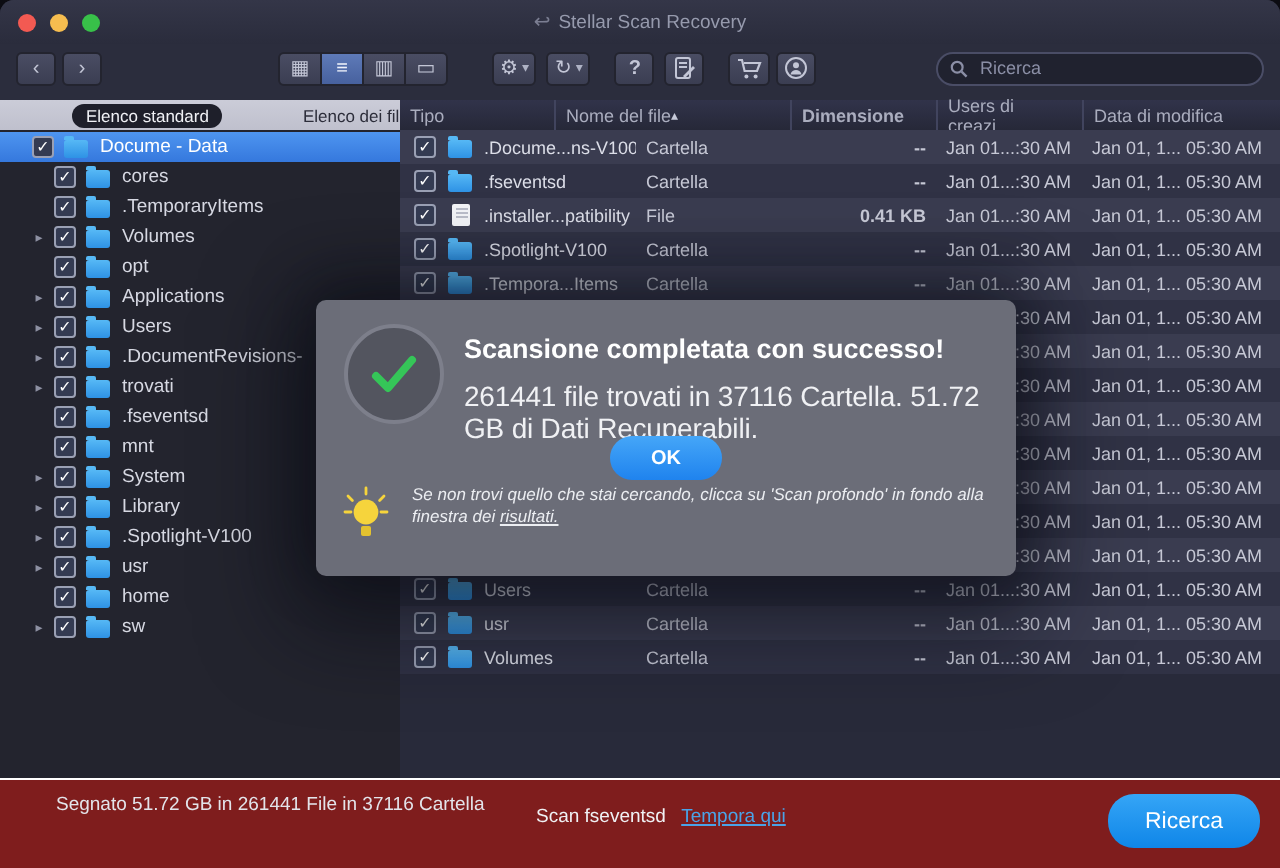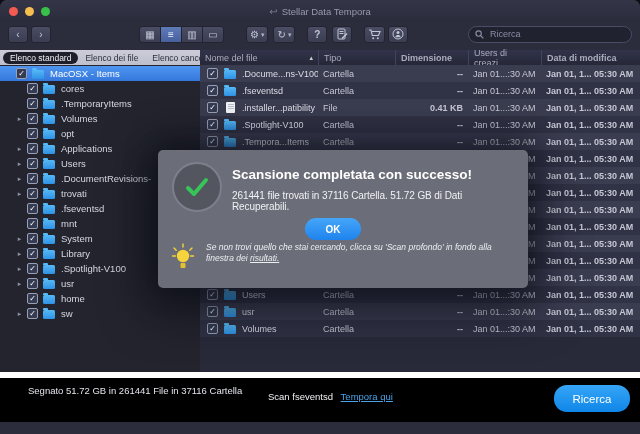--- a/index.html
+++ b/index.html
@@ -35,31 +35,31 @@
   .shop-group{display:flex;gap:3px;margin-left:12px;}
   .search{margin-left:auto;width:150px;height:15px;background:#20222f;border:1px solid #4a4d66;border-radius:9px;
           display:flex;align-items:center;padding:0 6px;}
   .search svg{flex:none;margin-right:4px;}
   .search input{flex:1;min-width:0;background:transparent;border:none;outline:none;color:#d0d3e0;font-size:9px;font-family:inherit;}
   .search input::placeholder{color:#8b8fa6;}
 
   
   .subbar{display:flex;height:15px;}
   .tabbar{width:200px;background:linear-gradient(#cbccd8,#bfc0cd);display:flex;align-items:center;padding-left:3px;box-sizing:border-box;}
-  .tab{font-size:8.5px;color:#2c2d3a;padding:1px 7px;border-radius:8px;white-space:nowrap;}
+  .tab{font-size:8.5px;color:#2c2d3a;padding:1px 7px;border-radius:8px;white-space:nowrap;margin-left:33px;}
   .tab.active{background:#1e1f2a;color:#f0f1f5;}
   .thead{flex:1;background:linear-gradient(#31334a,#262838);display:flex;align-items:stretch;color:#aaadbe;font-size:9px;}
   .hcell{display:flex;align-items:center;padding:0 5px;box-sizing:border-box;border-left:1px solid #41445e;}
   .hcell:first-child{border-left:none;justify-content:space-between;}
   .hcell .sort{font-size:7px;color:#c6c9d8;}
   .c-name{width:118px;}
   .c-tipo{width:77px;}
   .c-dim{width:73px;font-weight:bold;}
   .c-cre{width:73px;}
-  .c-mod{flex:1;font-weight:bold;}
+  .c-mod{flex:1;}
 
   
   .content{display:flex;height:332px;}
   .sidebar{width:200px;background:#23242e;overflow:hidden;padding-top:1px;box-sizing:border-box;}
   .srow{height:15px;display:flex;align-items:center;font-size:9.5px;color:#d6d8e2;white-space:nowrap;}
   .srow.sel{background:linear-gradient(#4e95f0,#3578dd);color:#fff;}
   .arr{width:11px;text-align:center;font-size:7px;color:#8d90a2;flex:none;}
   .cb{width:9px;height:9px;flex:none;border:1px solid #9aa0b4;border-radius:2px;background:#343b52;
       color:#fff;font-size:8px;line-height:9px;text-align:center;margin-right:5px;}
   .srow .cb{margin-left:2px;}
@@ -73,52 +73,52 @@
   .trow{height:17px;display:flex;align-items:center;font-size:9px;color:#c6c8d5;}
   .trow.odd{background:#3a3c50;}
   .trow.even{background:#303245;}
   .cell{padding:0 5px;box-sizing:border-box;white-space:nowrap;overflow:hidden;display:flex;align-items:center;}
   .cell.c-dim{justify-content:flex-end;}
   .cell.c-name .cb{margin:0 6px 0 2px;}
   .cell.c-name .nm{color:#dcdee8;}
 
   
   .dialog{position:absolute;left:158px;top:150px;width:350px;height:138px;background:#6b6d78;border-radius:5px;z-index:40;
-          box-shadow:0 12px 45px 12px rgba(8,10,18,.6), 0 -6px 28px 4px rgba(8,10,18,.38);padding-left:20px;}
+          box-shadow:0 12px 45px 12px rgba(8,10,18,.6), 0 -6px 28px 4px rgba(8,10,18,.38);}
   .dcircle{position:absolute;left:14px;top:12px;width:46px;height:46px;border-radius:50%;
            background:#53555f;border:2px solid #7d7f8b;display:flex;align-items:center;justify-content:center;}
   .dtitle{position:absolute;left:74px;top:17px;font-size:13.5px;font-weight:bold;color:#ffffff;white-space:nowrap;}
-  .dmsg{position:absolute;left:74px;top:40px;width:268px;font-size:10px;color:#f0f1f4;letter-spacing:-0.1px;}
+  .dmsg{position:absolute;left:74px;top:40px;width:268px;font-size:14px;color:#f0f1f4;letter-spacing:-0.1px;}
   .okbtn{position:absolute;left:147px;top:68px;width:56px;height:22px;border:none;border-radius:11px;
          background:linear-gradient(#45a6f8,#1f83ee);color:#fff;font-size:10px;font-weight:bold;font-family:Liberation Sans, sans-serif;}
   .tip{position:absolute;left:12px;top:92px;display:flex;}
   .tiptext{margin-left:10px;width:288px;font-size:8.5px;font-style:italic;color:#eceef2;line-height:1.35;}
   .tiptext .u{text-decoration:underline;}
 
   
-  .statusbar{position:absolute;left:0;right:0;bottom:12px;height:44px;background:#000000;border-top:6px solid #ffffff;z-index:30;}
+  .statusbar{position:absolute;left:0;right:0;bottom:0;height:44px;background:#7f1d1d;border-top:1px solid #ffffff;z-index:30;}
   .summary{position:absolute;left:28px;top:7px;width:250px;font-size:9.5px;color:#e3e4ea;line-height:1.35;}
   .deep{position:absolute;left:268px;top:13px;font-size:9.5px;color:#f0f1f4;white-space:nowrap;}
   .deep a{color:#4aa3e8;text-decoration:underline;margin-left:5px;cursor:pointer;}
   .recover{position:absolute;right:10px;top:7px;width:76px;height:27px;border:none;border-radius:13px;
            background:linear-gradient(#35a5f6,#0f86e8);color:#fff;font-size:11.5px;font-family:inherit;}
 </style>
 </head>
 <body>
 
 <div class="window">
 
   <div class="titlebar">
     <div class="traffic">
       <span class="tl red"></span>
       <span class="tl yellow"></span>
       <span class="tl green"></span>
     </div>
     <div class="title-center">
-      <span class="app-ic">↩</span><span>Stellar Data Tempora</span>
+      <span class="app-ic">↩</span><span>Stellar Scan Recovery</span>
     </div>
   </div>
 
   <div class="toolbar">
     <div class="nav-group">
       <button class="tbtn">
           <span>‹</span>
         </button>
       <button class="tbtn">
           <span>›</span>
@@ -182,46 +182,46 @@
     </div>
   </div>
 
   <div class="subbar">
     <div class="tabbar">
         <div class="tab active">Elenco standard</div>
         <div class="tab">Elenco dei file</div>
         <div class="tab">Elenco cancellato</div>
       </div>
     <div class="thead">
+      <div class="hcell c-tipo">
+          <span>Tipo</span>
+        </div>
       <div class="hcell c-name">
         <span>Nome del file</span>
         <span class="sort">▴</span>
       </div>
-      <div class="hcell c-tipo">
-          <span>Tipo</span>
-        </div>
       <div class="hcell c-dim">
           <span>Dimensione</span>
         </div>
       <div class="hcell c-cre">
           <span>Users di creazi...</span>
         </div>
       <div class="hcell c-mod">
           <span>Data di modifica</span>
         </div>
     </div>
   </div>
 
   <div class="content">
     <div class="sidebar">
         <div class="srow sel" style="padding-left: 3px;">
           <span class="arr" style="visibility: hidden;">▸</span>
           <span class="cb">✓</span>
           <span class="folder"></span>
-          <span class="slabel">MacOSX - Items</span>
+          <span class="slabel">Docume - Data</span>
         </div>
         <div class="srow" style="padding-left: 14px;">
           <span class="arr" style="visibility: hidden;">▸</span>
           <span class="cb">✓</span>
           <span class="folder"></span>
           <span class="slabel">cores</span>
         </div>
         <div class="srow" style="padding-left: 14px;">
           <span class="arr" style="visibility: hidden;">▸</span>
           <span class="cb">✓</span>

